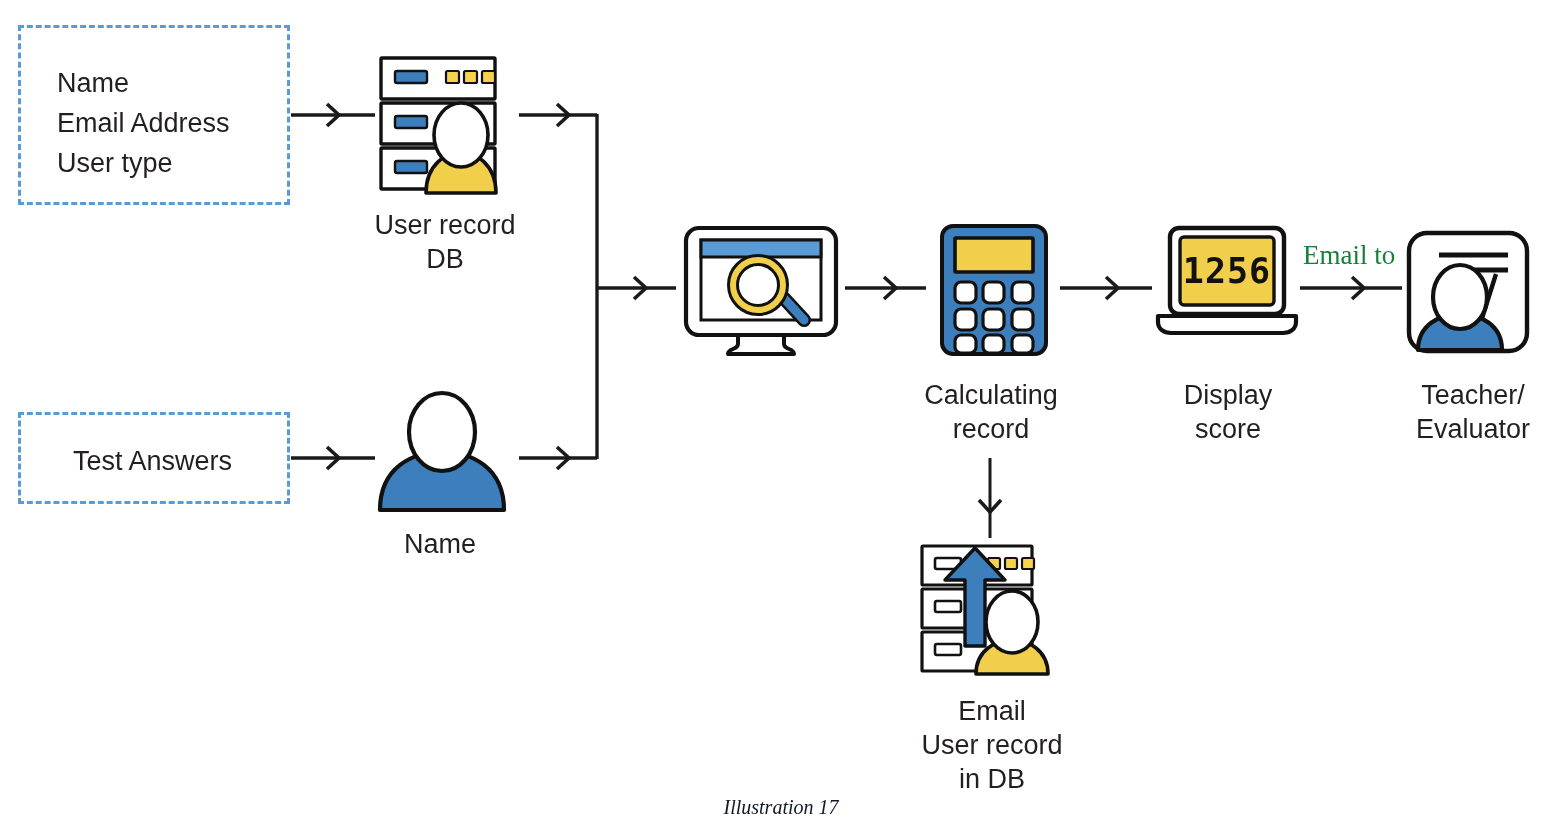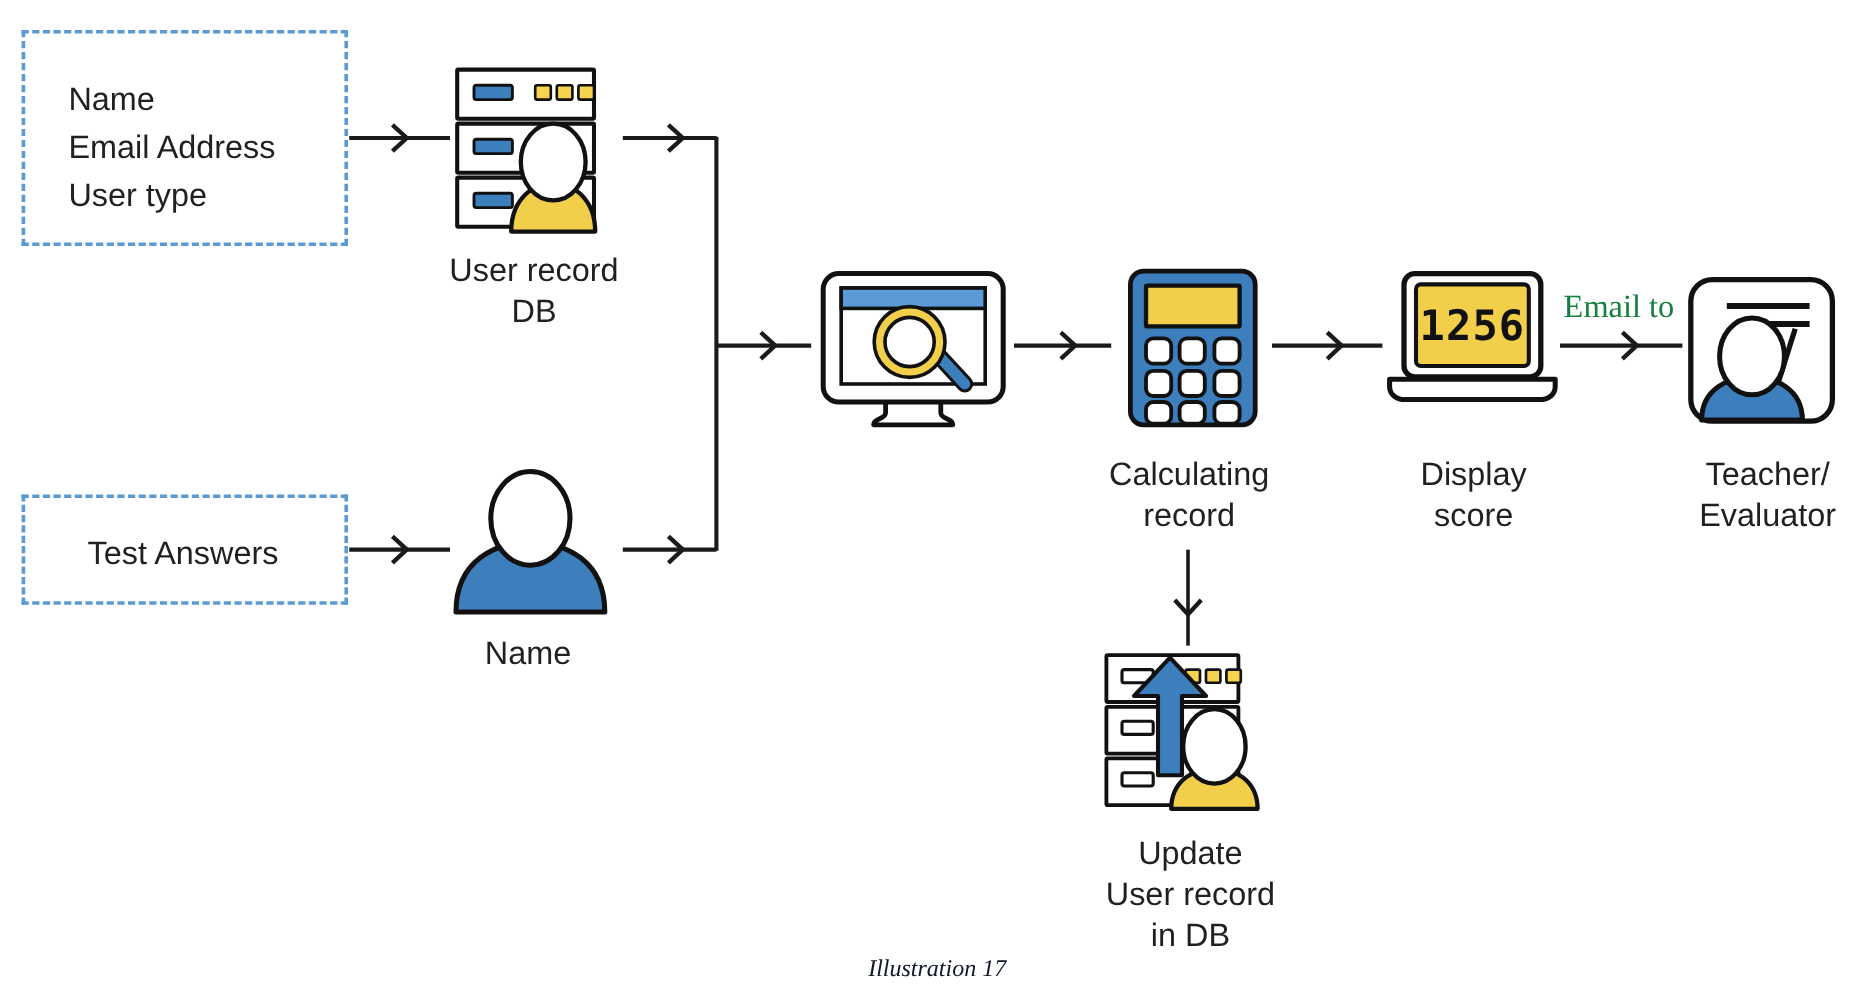--- a/index.html
+++ b/index.html
@@ -253,19 +253,19 @@
         <rect x="91" y="16" width="12" height="11" rx="1.5"></rect>
         <rect x="108" y="16" width="12" height="11" rx="1.5"></rect>
       </g>
 
       <path d="M51 104 L51 38 L31 38 L61 6 L91 38 L71 38 L71 104 Z" fill="#3d7fbd" stroke="#111111" stroke-width="3.4" stroke-linejoin="round"></path>
 
       <path d="M62 132 C62 108, 82 98, 98 98 C114 98, 134 108, 134 132 Z" fill="#f2cf4a" stroke="#111111" stroke-width="3.6" stroke-linejoin="round"></path>
       <ellipse cx="98" cy="80" rx="26" ry="31" fill="#ffffff" stroke="#111111" stroke-width="3.6"></ellipse>
     </svg>
   </div>
-  <div class="label" style="left:892px; top:694px; width:200px;">Update
+  <div class="label" style="left:892px; top:694px; width:200px;">Email
 User record
 in DB</div>
 
   <div class="caption" style="top:796px;">Illustration 17</div>
 
 </div>
 
 </body></html>

